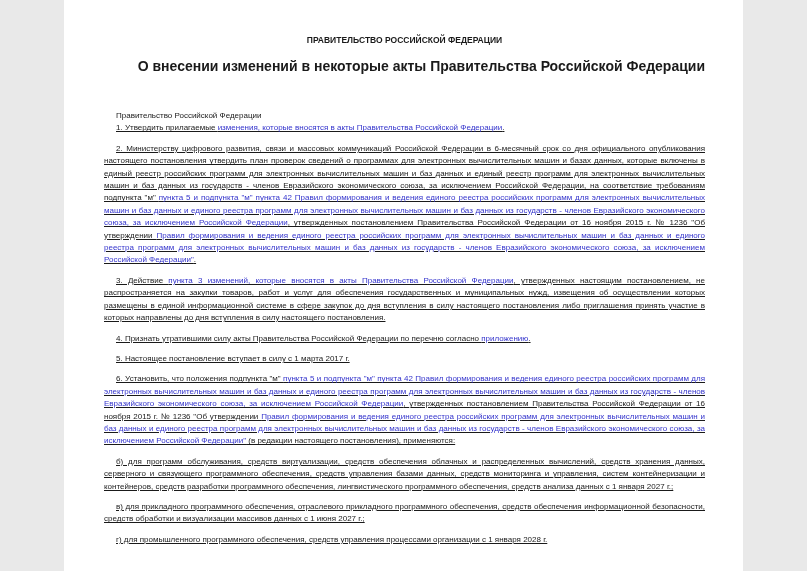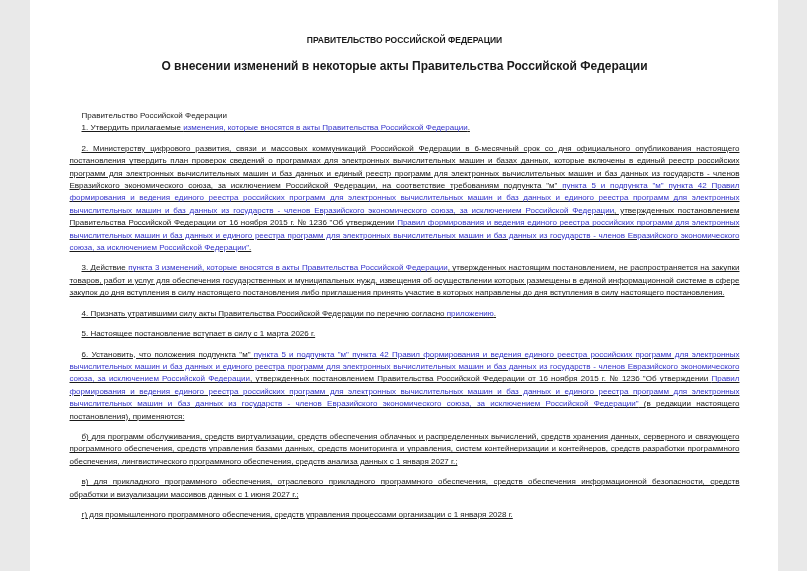--- a/index.html
+++ b/index.html
@@ -2,45 +2,46 @@
 <html lang="ru" style="--page-bg: #ffffff; --text-color: #1a1a1a; --link-color: #3333cc;"><head>
 <meta charset="utf-8">
 <style>
   html, body {
     margin: 0;
     padding: 0;
     background: #e9e9e9;
   }
   .page {
     position: relative;
-    width: 748px;
+    width: 679px;
     height: 571px;
     margin: 0 auto;
     background: var(--page-bg, #ffffff);
     color: var(--text-color, #1a1a1a);
     font-family: "Liberation Sans", "DejaVu Sans", sans-serif;
     box-sizing: border-box;
     padding: 30px 38px 0 40px;
     overflow: hidden;
   }
   .doc-header {
     text-align: center;
   }
   .h-line {
     font-size: 8.5px;
     font-weight: bold;
     line-height: 21px;
     white-space: nowrap;
   }
   .h-title {
-    font-size: 12px;
+    font-size: 14px;
     font-weight: bold;
     line-height: 21px;
     margin-top: 5px;
     white-space: nowrap;
+    text-align: right;
   }
   .doc-body {
     font-size: 8px;
     line-height: 12.4px;
   }
   .preamble {
     margin: 33px 0 0;
     text-indent: 12px;
   }
   .resolves {
@@ -71,20 +72,20 @@
     <div class="h-title">О внесении изменений в некоторые акты Правительства Российской Федерации</div>
   </header>
 
   <main class="doc-body">
     <p class="preamble">Правительство Российской Федерации</p>
     <div id="paragraphs">
         <p class="para"><span>1. Утвердить прилагаемые </span><a class="doc-link" href="#">изменения, которые вносятся в акты Правительства Российской Федерации</a><span>.</span></p>
         <p class="para"><span>2. Министерству цифрового развития, связи и массовых коммуникаций Российской Федерации в 6-месячный срок со дня официального опубликования настоящего постановления утвердить план проверок сведений о программах для электронных вычислительных машин и базах данных, которые включены в единый реестр российских программ для электронных вычислительных машин и баз данных и единый реестр программ для электронных вычислительных машин и баз данных из государств - членов Евразийского экономического союза, за исключением Российской Федерации, на соответствие требованиям подпункта "м" </span><a class="doc-link" href="#">пункта 5 и подпункта "м" пункта 42 Правил формирования и ведения единого реестра российских программ для электронных вычислительных машин и баз данных и единого реестра программ для электронных вычислительных машин и баз данных из государств - членов Евразийского экономического союза, за исключением Российской Федерации</a><span>, утвержденных постановлением Правительства Российской Федерации от 16 ноября 2015 г. № 1236 "Об утверждении </span><a class="doc-link" href="#">Правил формирования и ведения единого реестра российских программ для электронных вычислительных машин и баз данных и единого реестра программ для электронных вычислительных машин и баз данных из государств - членов Евразийского экономического союза, за исключением Российской Федерации"</a><span>.</span></p>
         <p class="para"><span>3. Действие </span><a class="doc-link" href="#">пункта 3 изменений, которые вносятся в акты Правительства Российской Федерации</a><span>, утвержденных настоящим постановлением, не распространяется на закупки товаров, работ и услуг для обеспечения государственных и муниципальных нужд, извещения об осуществлении которых размещены в единой информационной системе в сфере закупок до дня вступления в силу настоящего постановления либо приглашения принять участие в которых направлены до дня вступления в силу настоящего постановления.</span></p>
         <p class="para"><span>4. Признать утратившими силу акты Правительства Российской Федерации по перечню согласно </span><a class="doc-link" href="#">приложению</a><span>.</span></p>
-        <p class="para"><span>5. Настоящее постановление вступает в силу с 1 марта 2026 г.</span></p>
+        <p class="para"><span>5. Настоящее постановление вступает в силу с 1 марта 2017 г.</span></p>
         <p class="para"><span>6. Установить, что положения подпункта "м" </span><a class="doc-link" href="#">пункта 5 и подпункта "м" пункта 42 Правил формирования и ведения единого реестра российских программ для электронных вычислительных машин и баз данных и единого реестра программ для электронных вычислительных машин и баз данных из государств - членов Евразийского экономического союза, за исключением Российской Федерации</a><span>, утвержденных постановлением Правительства Российской Федерации от 16 ноября 2015 г. № 1236 "Об утверждении </span><a class="doc-link" href="#">Правил формирования и ведения единого реестра российских программ для электронных вычислительных машин и баз данных и единого реестра программ для электронных вычислительных машин и баз данных из государств - членов Евразийского экономического союза, за исключением Российской Федерации"</a><span> (в редакции настоящего постановления), применяются:</span></p>
         <p class="para"><span>б) для программ обслуживания, средств виртуализации, средств обеспечения облачных и распределенных вычислений, средств хранения данных, серверного и связующего программного обеспечения, средств управления базами данных, средств мониторинга и управления, систем контейнеризации и контейнеров, средств разработки программного обеспечения, лингвистического программного обеспечения, средств анализа данных с 1 января 2027 г.;</span></p>
         <p class="para"><span>в) для прикладного программного обеспечения, отраслевого прикладного программного обеспечения, средств обеспечения информационной безопасности, средств обработки и визуализации массивов данных с 1 июня 2027 г.;</span></p>
         <p class="para"><span>г) для промышленного программного обеспечения, средств управления процессами организации с 1 января 2028 г.</span></p>
       </div>
   </main>
 </div>
 
 </body></html>

